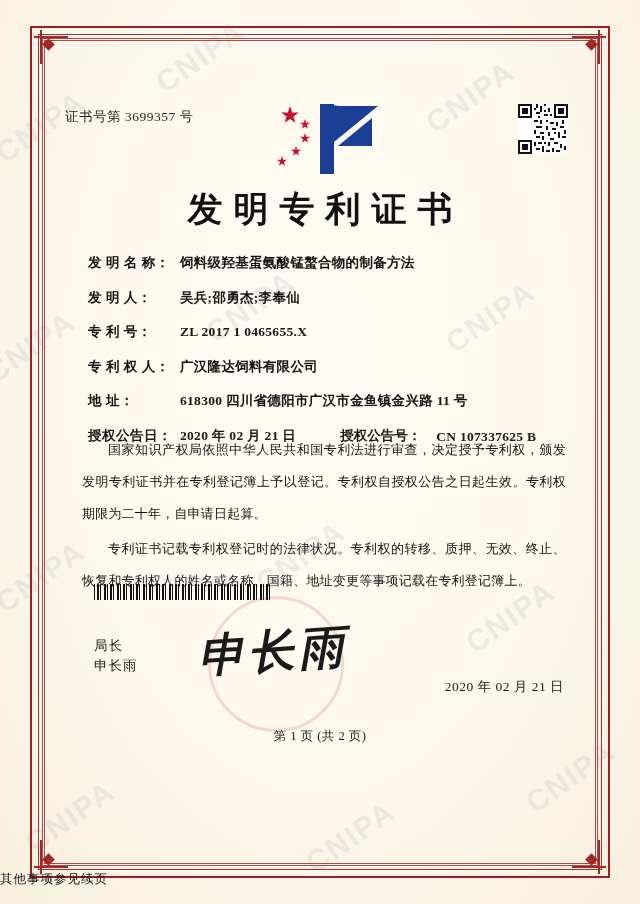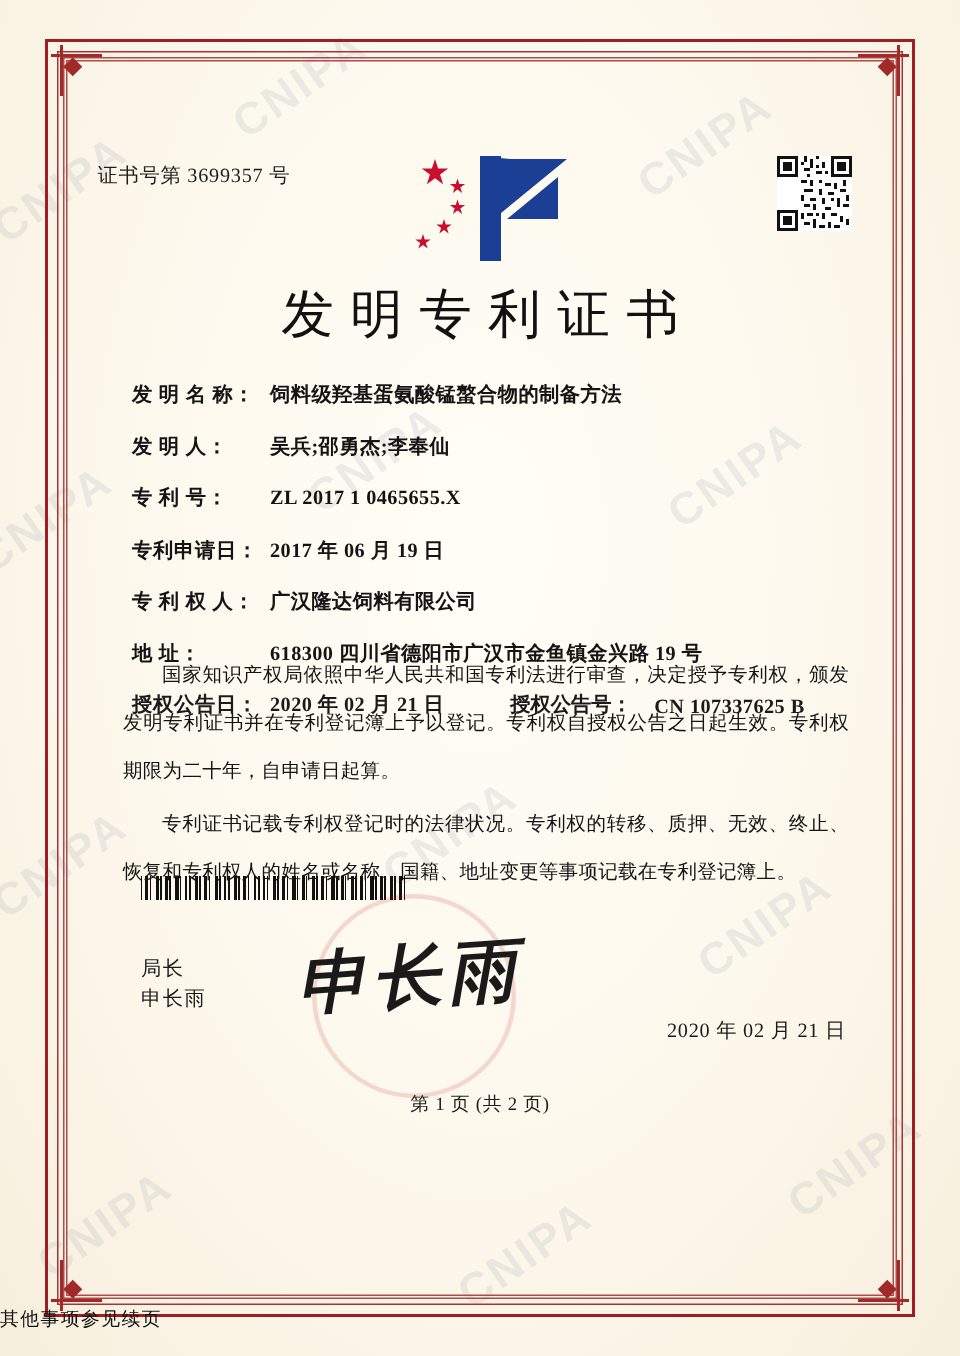--- a/index.html
+++ b/index.html
@@ -137,21 +137,21 @@
     height: 74px;
   }
 
   .title {
     position: absolute;
     top: 130px;
     left: 0;
     right: 0;
     text-align: center;
     font-size: 35px;
-    font-weight: 400;
+    font-weight: 700;
     letter-spacing: 11px;
     color: #111;
     font-family: "Liberation Serif", "DejaVu Serif", serif;
     text-indent: 11px;
   }
 
   
   .fields {
     position: absolute;
     left: 30px;
@@ -404,30 +404,26 @@
       </div>
       <div class="frow">
         <span class="flabel">发 明 人：</span>
         <span class="fvalue">吴兵;邵勇杰;李奉仙</span>
       </div>
       <div class="frow">
         <span class="flabel">专 利 号：</span>
         <span class="fvalue">ZL 2017 1 0465655.X</span>
       </div>
       <div class="frow">
-        <span class="flabel">专利申请日：</span>
-        <span class="fvalue">2017 年 06 月 19 日</span>
-      </div>
-      <div class="frow">
         <span class="flabel">专 利 权 人：</span>
         <span class="fvalue">广汉隆达饲料有限公司</span>
       </div>
       <div class="frow">
         <span class="flabel">地 址：</span>
-        <span class="fvalue">618300 四川省德阳市广汉市金鱼镇金兴路 19 号</span>
+        <span class="fvalue">618300 四川省德阳市广汉市金鱼镇金兴路 11 号</span>
       </div>
       <div class="frow-split">
         <span class="flabel">授权公告日：</span>
         <span class="fvalue">2020 年 02 月 21 日</span>
         <span class="seg2-label">授权公告号：</span>
         <span class="fvalue">CN 107337625 B</span>
       </div>
     </div>
 
     <div class="paras">

